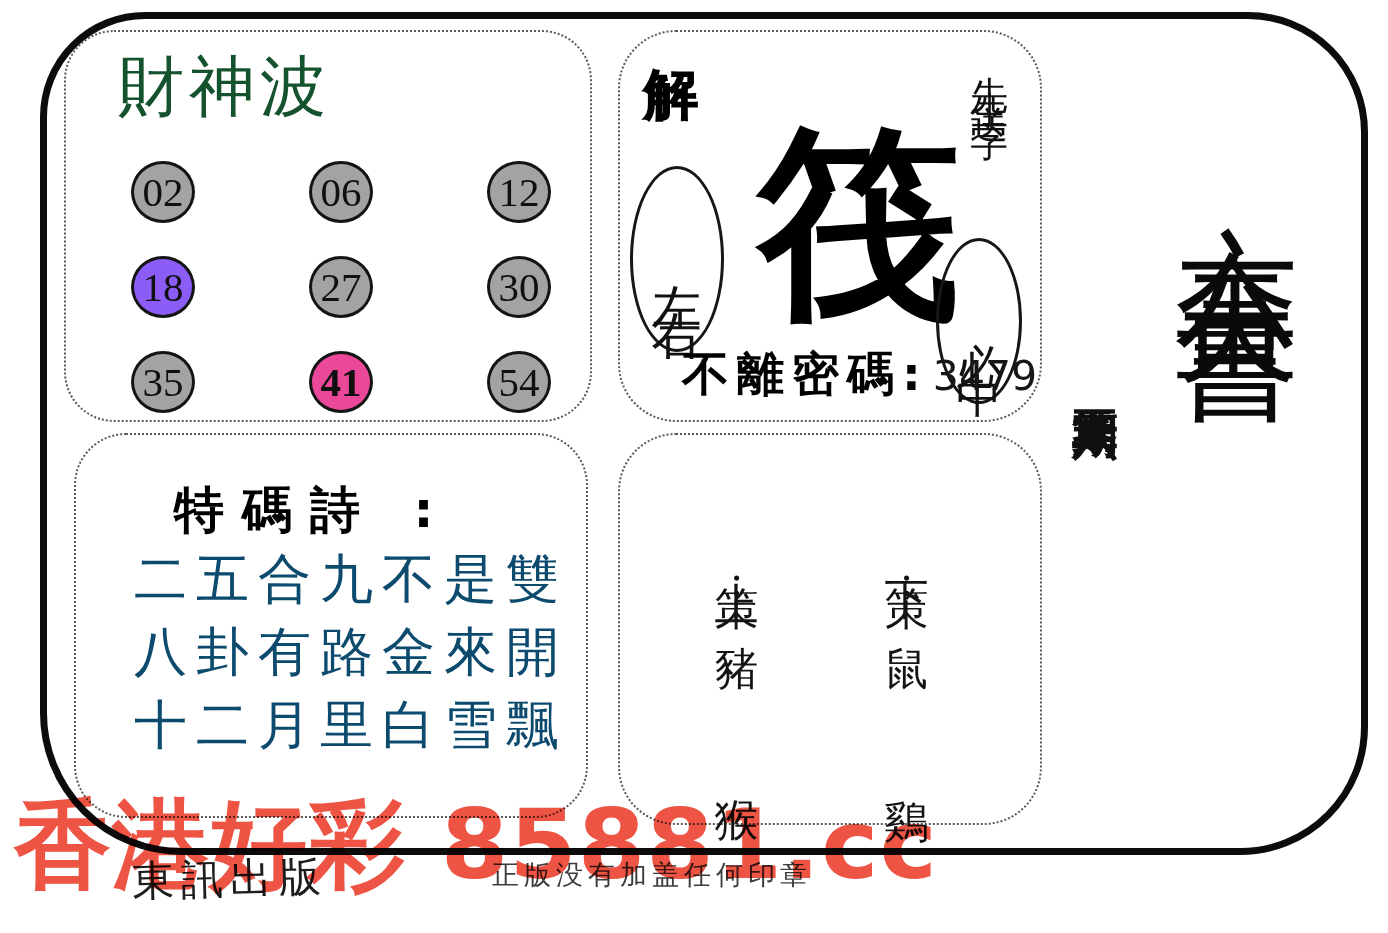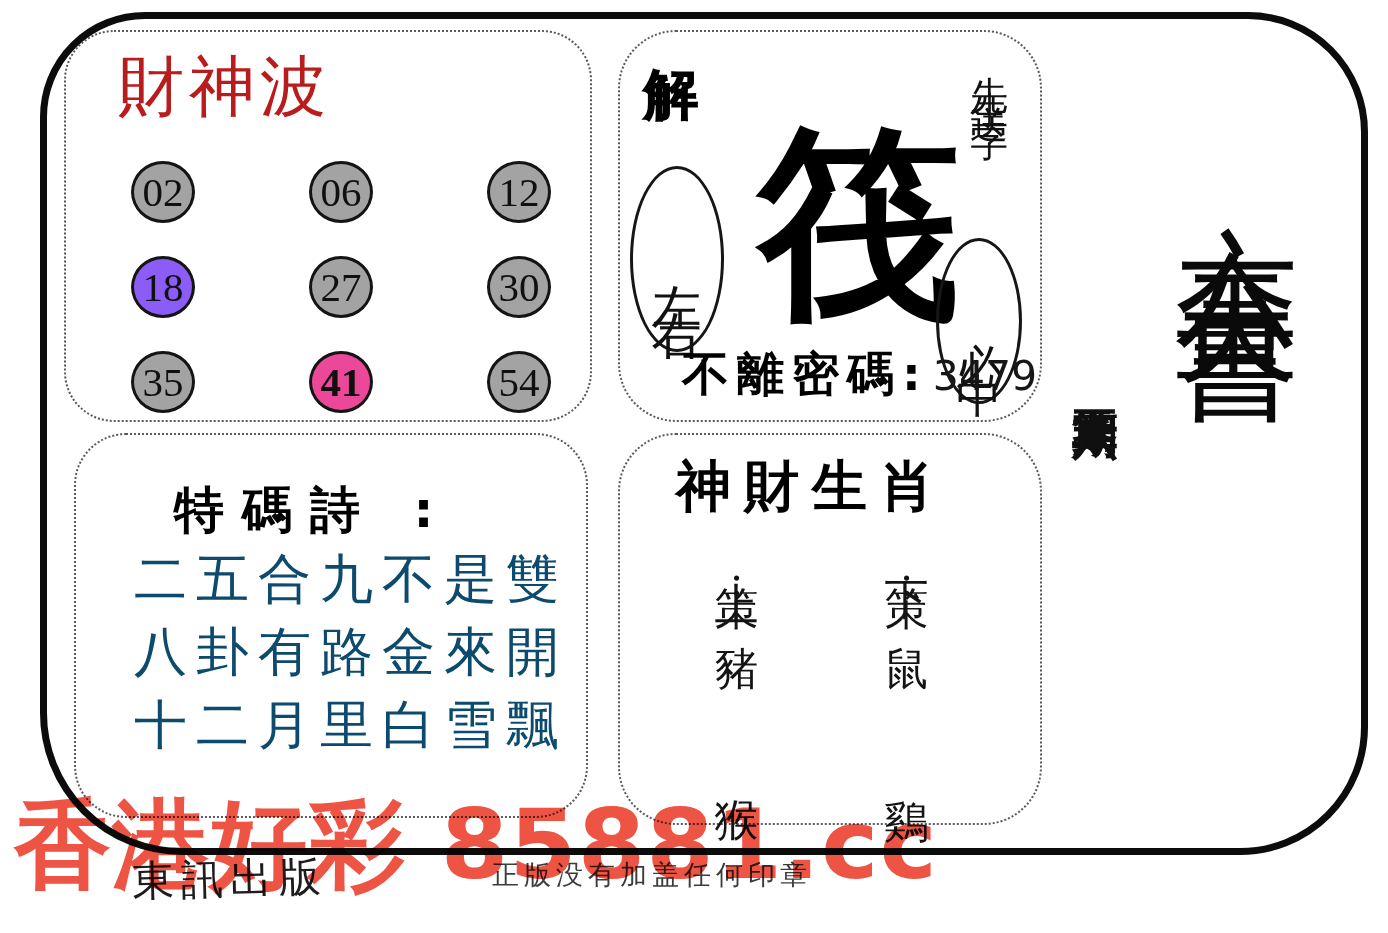--- a/index.html
+++ b/index.html
@@ -23,21 +23,21 @@
   }
   .wealth { left:64px;  top:30px;  width:528px; height:392px; border-radius:50px; }
   .hint   { left:618px; top:30px;  width:424px; height:392px; border-radius:58px; }
   .poem   { left:74px;  top:433px; width:514px; height:385px; border-radius:52px; }
   .zodiac { left:618px; top:433px; width:424px; height:392px; border-radius:58px; }
 
   
   .wealth h2 {
     position:absolute; left:52px; top:20px; margin:0;
     font:400 66px/1.05 "Liberation Serif","DejaVu Serif",serif;
-    letter-spacing:5px; color:#b91c1c;
+    letter-spacing:5px; color:#14532d;
   }
   .ball-grid {
     position:absolute; left:8px; top:112px;
     display:grid; grid-template-columns:repeat(3,178px); grid-auto-rows:95px;
   }
   .num-circle {
     width:64px; height:62px; box-sizing:border-box;
     border:3px solid #141414; border-radius:50%;
     background:#a3a3a3;
     color:#101010; text-align:center;
@@ -173,21 +173,20 @@
   <section class="box poem">
     <h2><span>特碼詩</span> <span>:</span></h2>
     <div class="poem-lines">
       <div class="poem-line">二五合九不是雙</div>
       <div class="poem-line">八卦有路金來開</div>
       <div class="poem-line">十二月里白雪飄</div>
     </div>
   </section>
 
   <section class="box zodiac">
-    <h2>神財生肖</h2>
     <div class="vtext zcol u1">上策:豬</div>
     <div class="vtext zcol u2">猴</div>
     <div class="vtext zcol d1">下策:鼠</div>
     <div class="vtext zcol d2">鷄</div>
   </section>
 
   <div class="vtext issue-col">第零五六期</div>
   <div class="vtext mast-title">六合天書</div>
 
   <div class="publisher">東訊出版</div>

